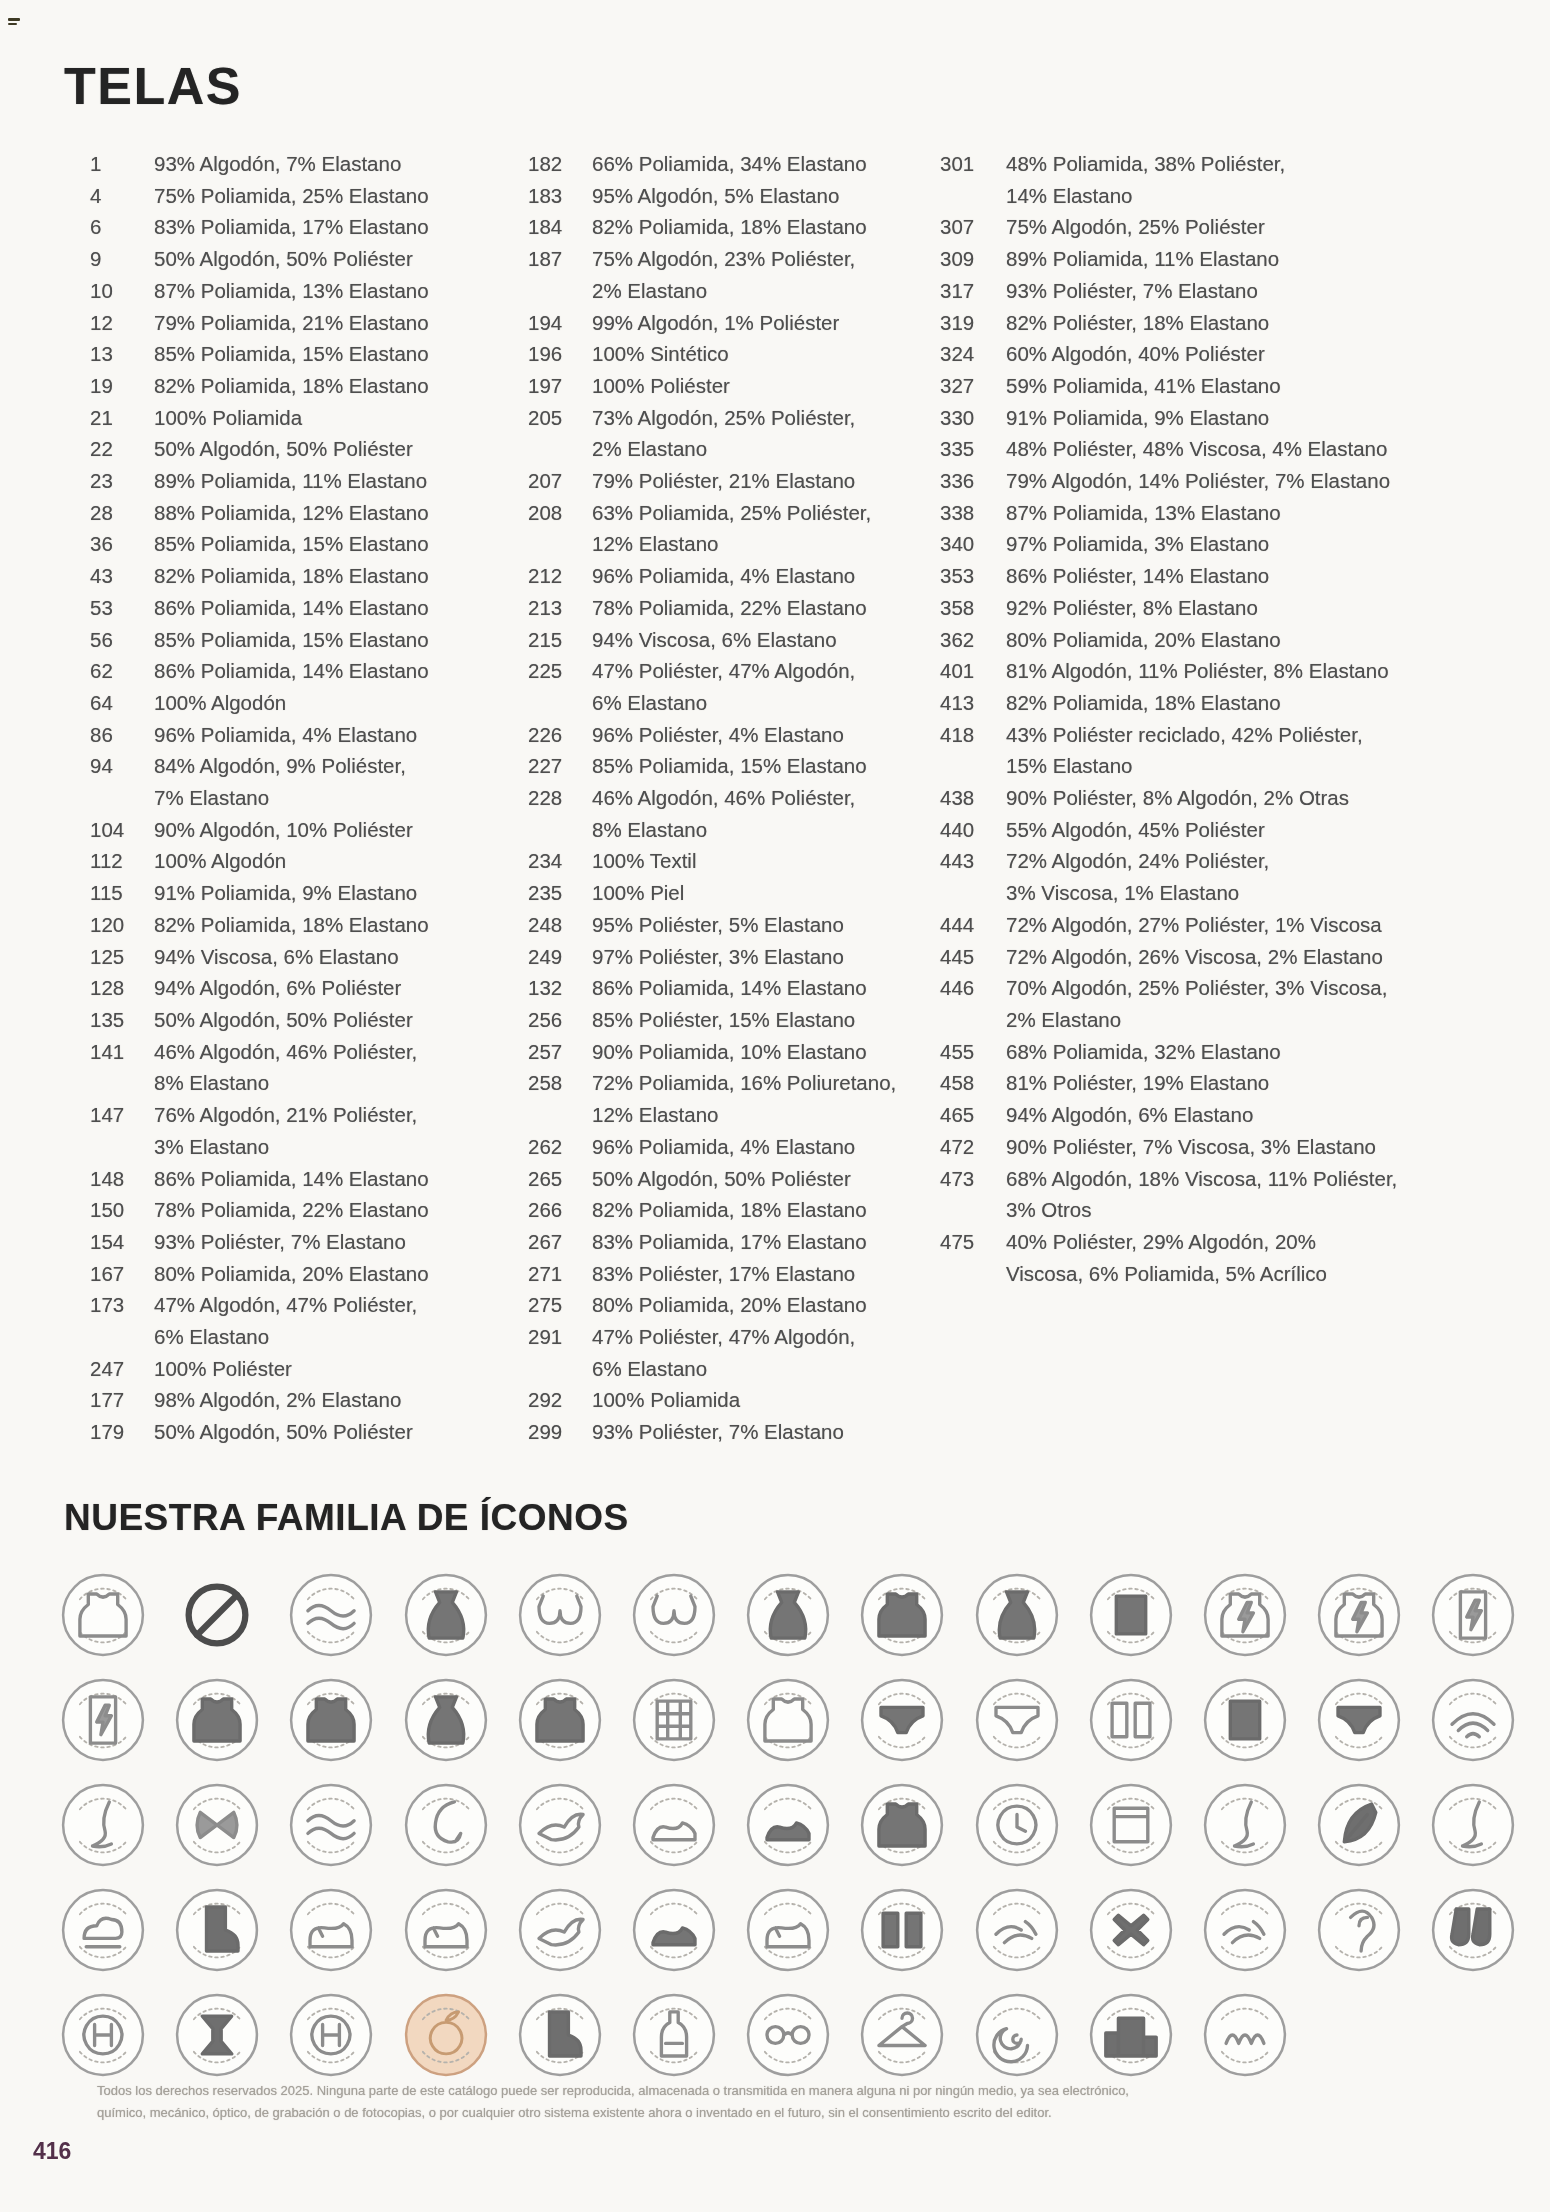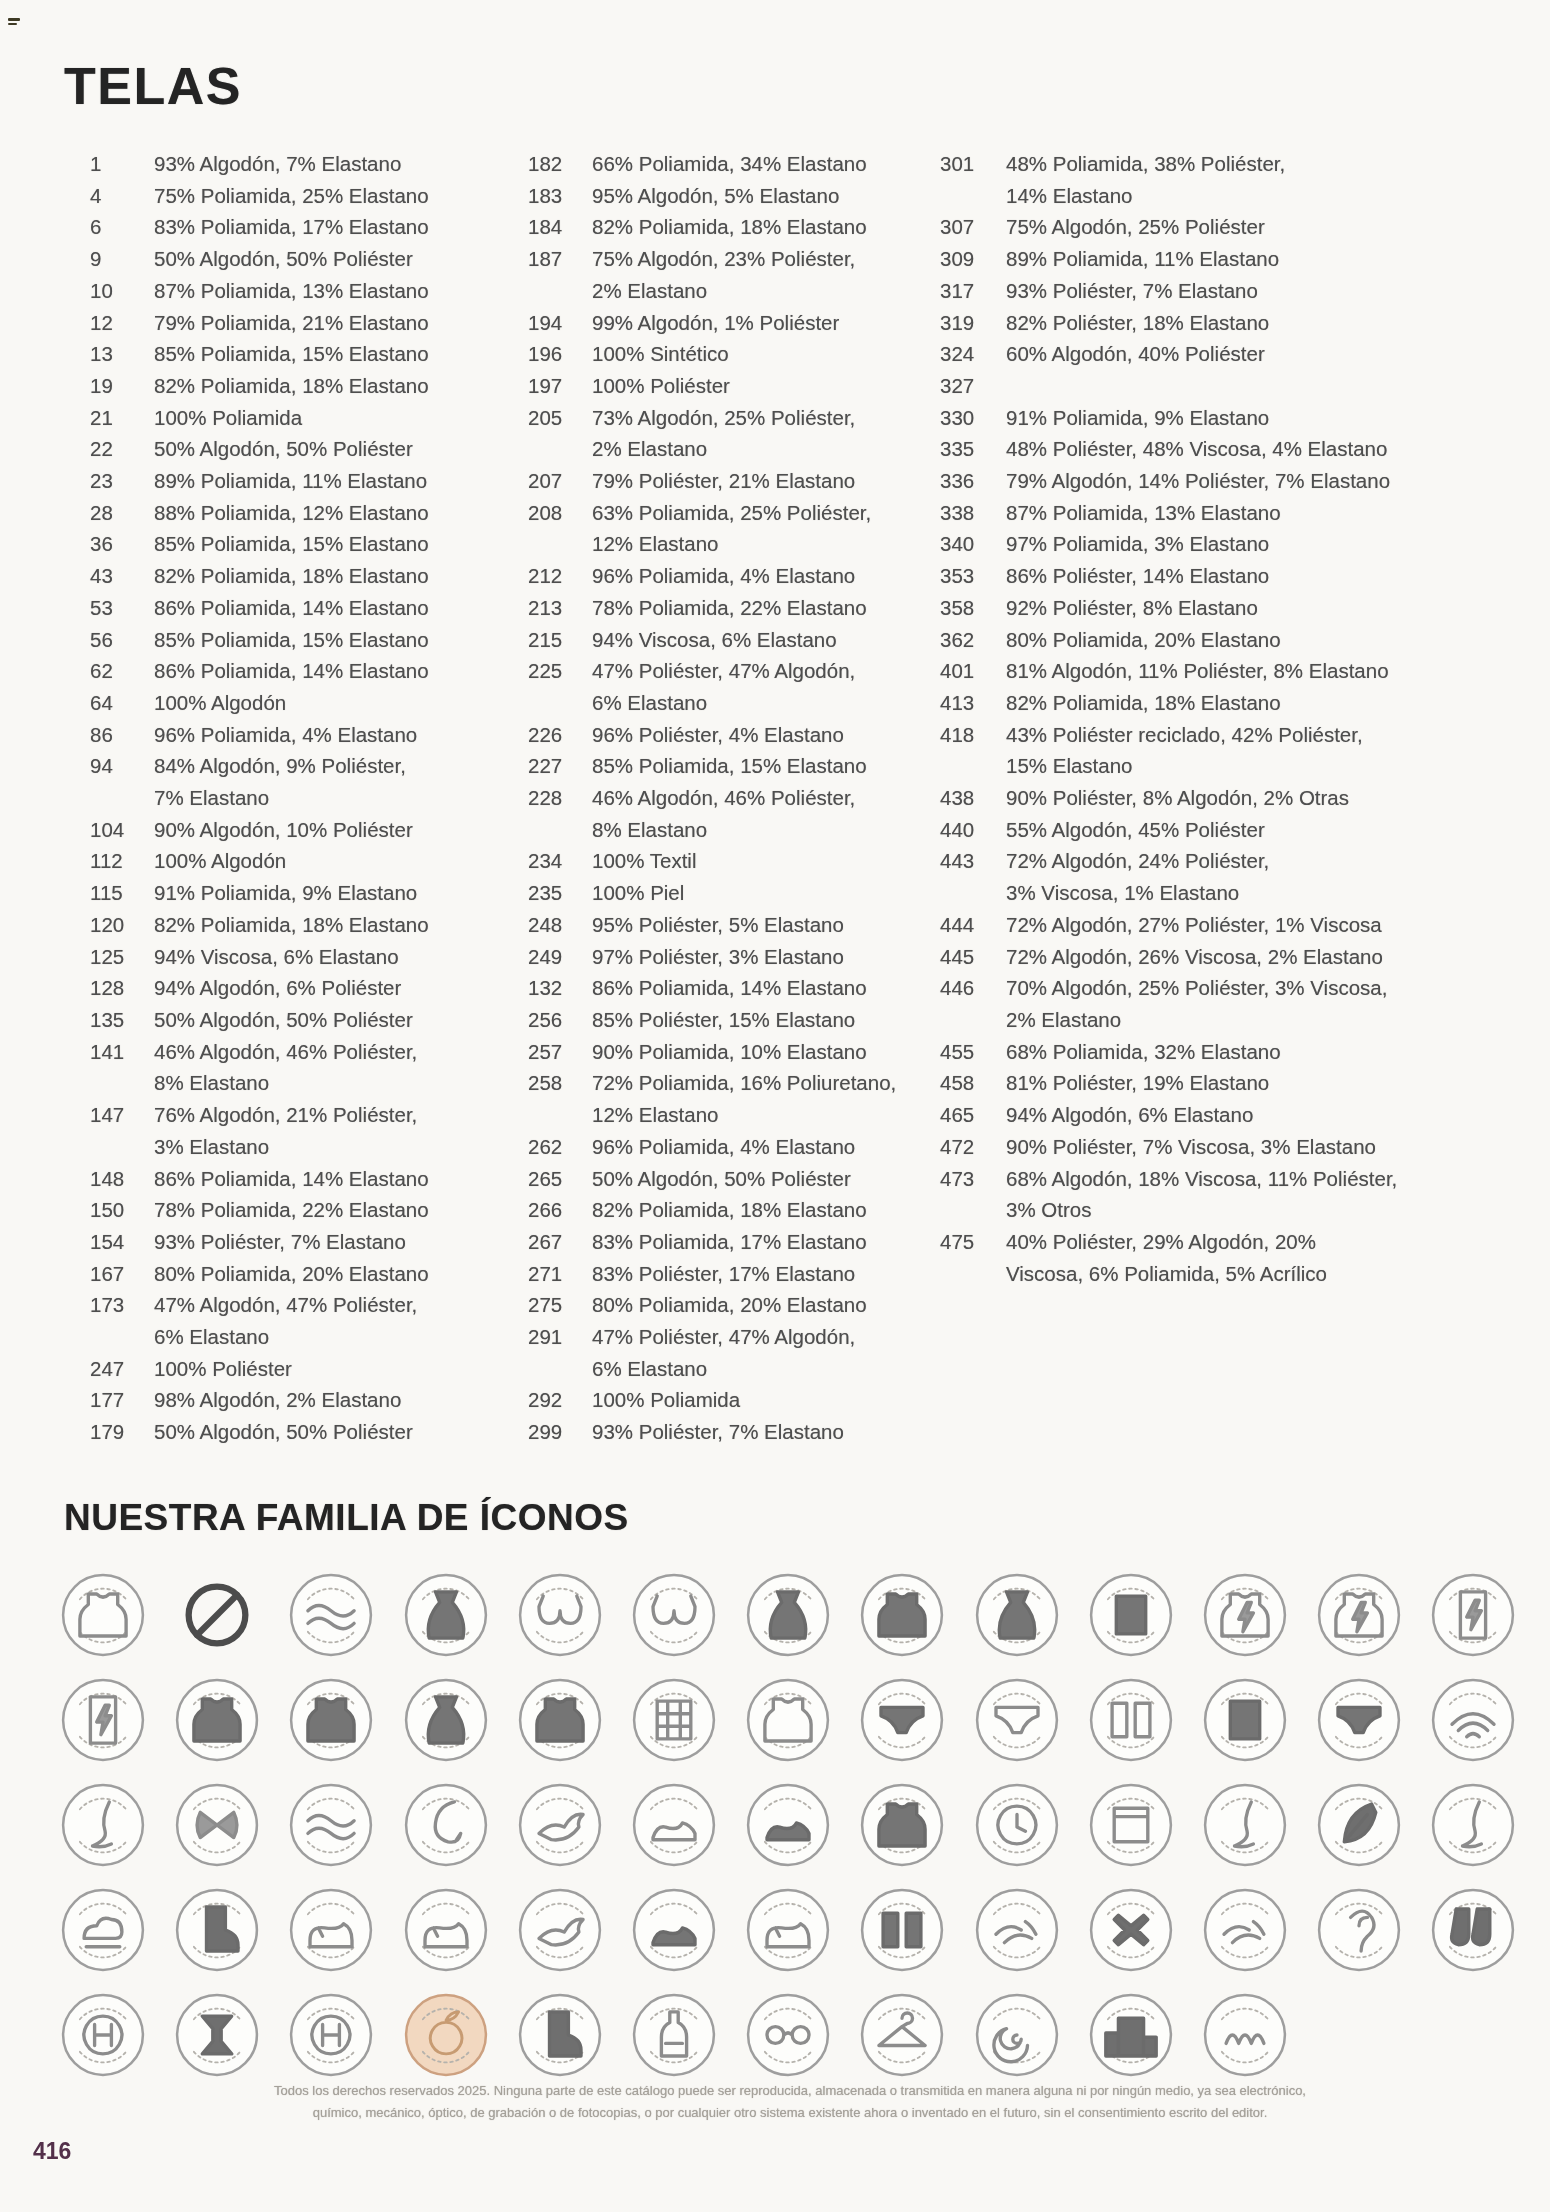--- a/index.html
+++ b/index.html
@@ -16,22 +16,22 @@
   .col2{left:528px;width:400px;}
   .col3{left:940px;width:575px;}
   .entry{display:flex;line-height:31.7px;text-shadow:0 0 .8px rgba(90,90,90,.55);}
   .entry .code{flex:none;width:64px;}
   .col3 .entry .code{width:66px;}
   .entry .comp{flex:1;white-space:pre-line;}
   .icons-title{position:absolute;left:64px;top:1497px;font-size:37px;font-weight:700;
                letter-spacing:.5px;color:#242424;text-shadow:0 0 1px rgba(40,40,40,.45);}
   .badge{position:absolute;width:84px;height:84px;}
   .badge svg{display:block;width:100%;height:100%;}
-  .footer{position:absolute;left:105px;top:2080px;width:1370px;font-size:13px;line-height:22px;
-          color:#a5a19a;text-shadow:0 0 1px rgba(150,146,140,.7);text-align:center;}
+  .footer{position:absolute;left:97px;top:2080px;width:1370px;font-size:13px;line-height:22px;
+          color:#a5a19a;text-shadow:0 0 1px rgba(150,146,140,.7);}
   .page-number{position:absolute;left:33px;top:2138px;font-size:23px;font-weight:700;color:#53304a;}
 </style>
 </head>
 <body>
 
 <div class="page">
   <div class="scan-mark">
       <i></i>
       <i></i>
     </div>
@@ -359,20 +359,21 @@
         <div class="entry">
           <span class="code">319</span>
           <span class="comp">82% Poliéster, 18% Elastano</span>
         </div>
         <div class="entry">
           <span class="code">324</span>
           <span class="comp">60% Algodón, 40% Poliéster</span>
         </div>
         <div class="entry">
           <span class="code">327</span>
+          <span class="comp">59% Poliamida, 41% Elastano</span>
         </div>
         <div class="entry">
           <span class="code">330</span>
           <span class="comp">91% Poliamida, 9% Elastano</span>
         </div>
         <div class="entry">
           <span class="code">335</span>
           <span class="comp">48% Poliéster, 48% Viscosa, 4% Elastano</span>
         </div>
         <div class="entry">

